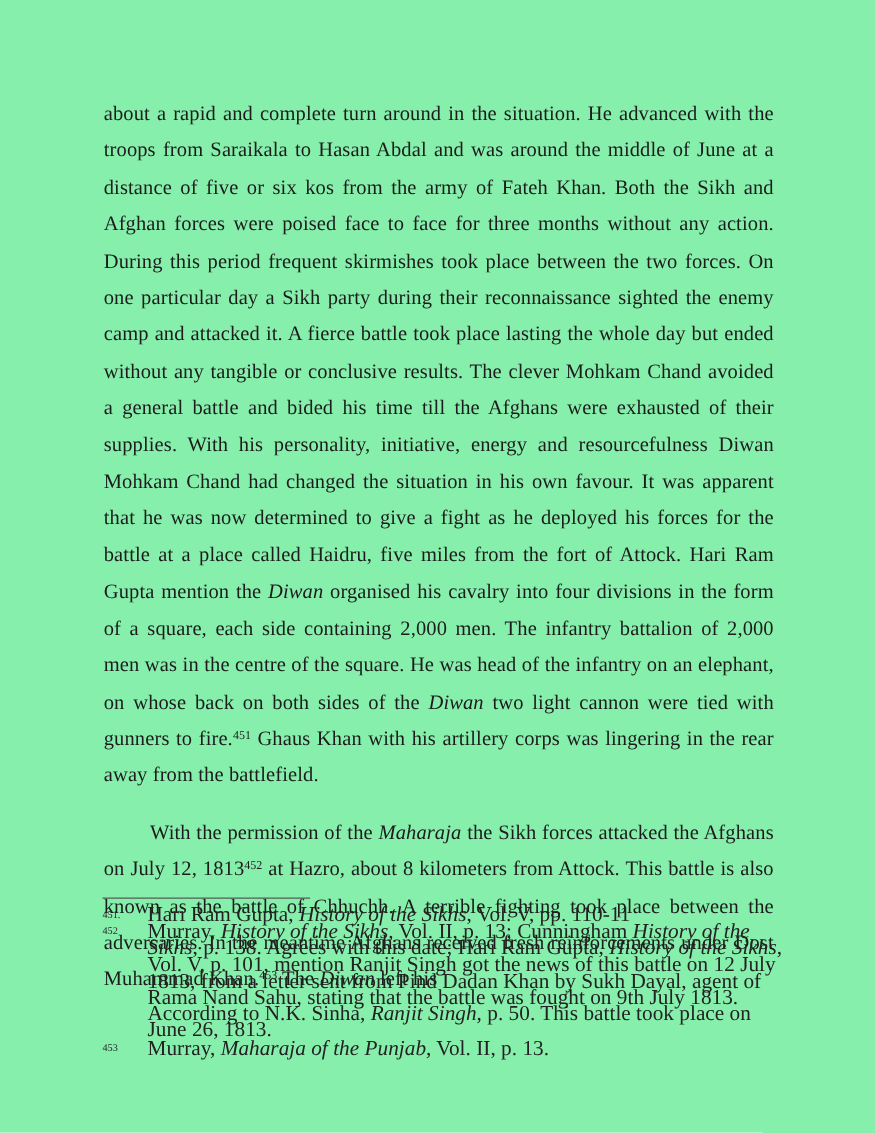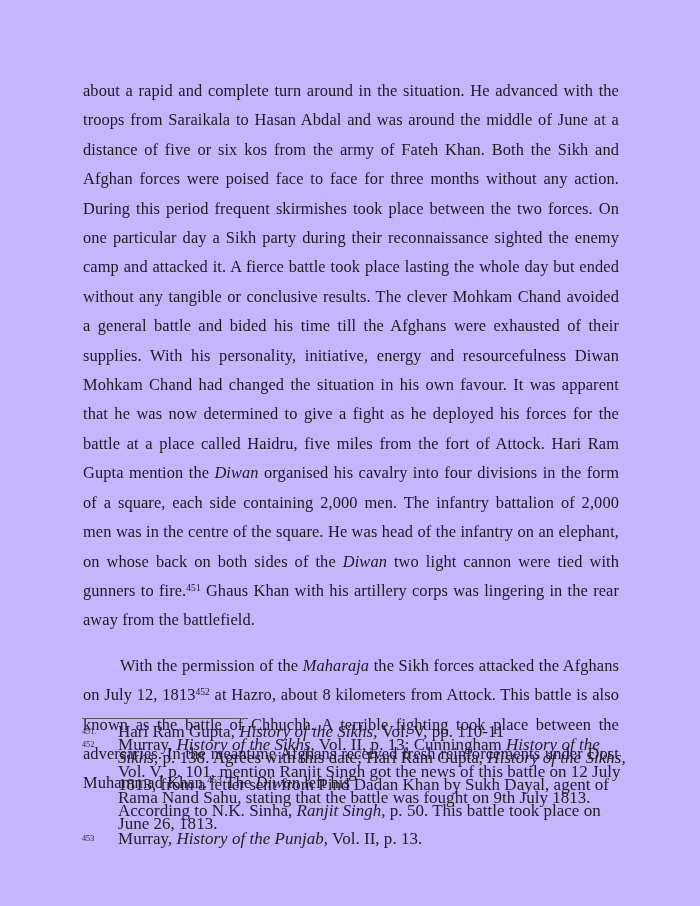--- a/index.html
+++ b/index.html
@@ -15,21 +15,21 @@
     font-family: "Liberation Serif", "DejaVu Serif", serif;
     color: #1c1c1c;
   }
 
   .page {
     position: absolute;
     left: 0;
     top: 0;
     width: 700px;
     height: 906px;
-    background: #c4b5fd;
+    background: #86efac;
   }
 
   
   .body-block {
     position: absolute;
     left: 83px;
     top: 76px;
     width: 536px;
   }
 
@@ -126,17 +126,17 @@
       <p class="fn-text">Hari Ram Gupta,  <i class="it">History of the Sikhs</i>, Vol. V, pp. 110-11</p>
     </div>
 
     <div class="fn-item fn-452">
       <span class="fn-num">452</span>
       <p class="fn-text">Murray, <i class="it">History of the Sikhs,</i> Vol. II, p. 13; Cunningham <i class="it">History of the Sikhs</i>, p. 138. Agrees with this date; Hari Ram Gupta, <i class="it">History of the Sikhs,</i>  Vol. V, p. 101, mention Ranjit Singh got the news of this battle on 12 July 1813, from a letter sent from Pind Dadan Khan by Sukh Dayal, agent of Rama Nand Sahu, stating that the battle was fought on 9th July 1813. According to N.K. Sinha, <i class="it">Ranjit Singh,</i> p. 50. This battle took place on June 26, 1813.</p>
     </div>
 
     <div class="fn-item fn-453">
       <span class="fn-num">453</span>
-      <p class="fn-text">Murray, <i class="it">History of the Punjab,</i> Vol. II, p. 13.</p>
+      <p class="fn-text">Murray, <i class="it">Maharaja of the Punjab,</i> Vol. II, p. 13.</p>
     </div>
   </div>
 
 </div>
 
 </body></html>

